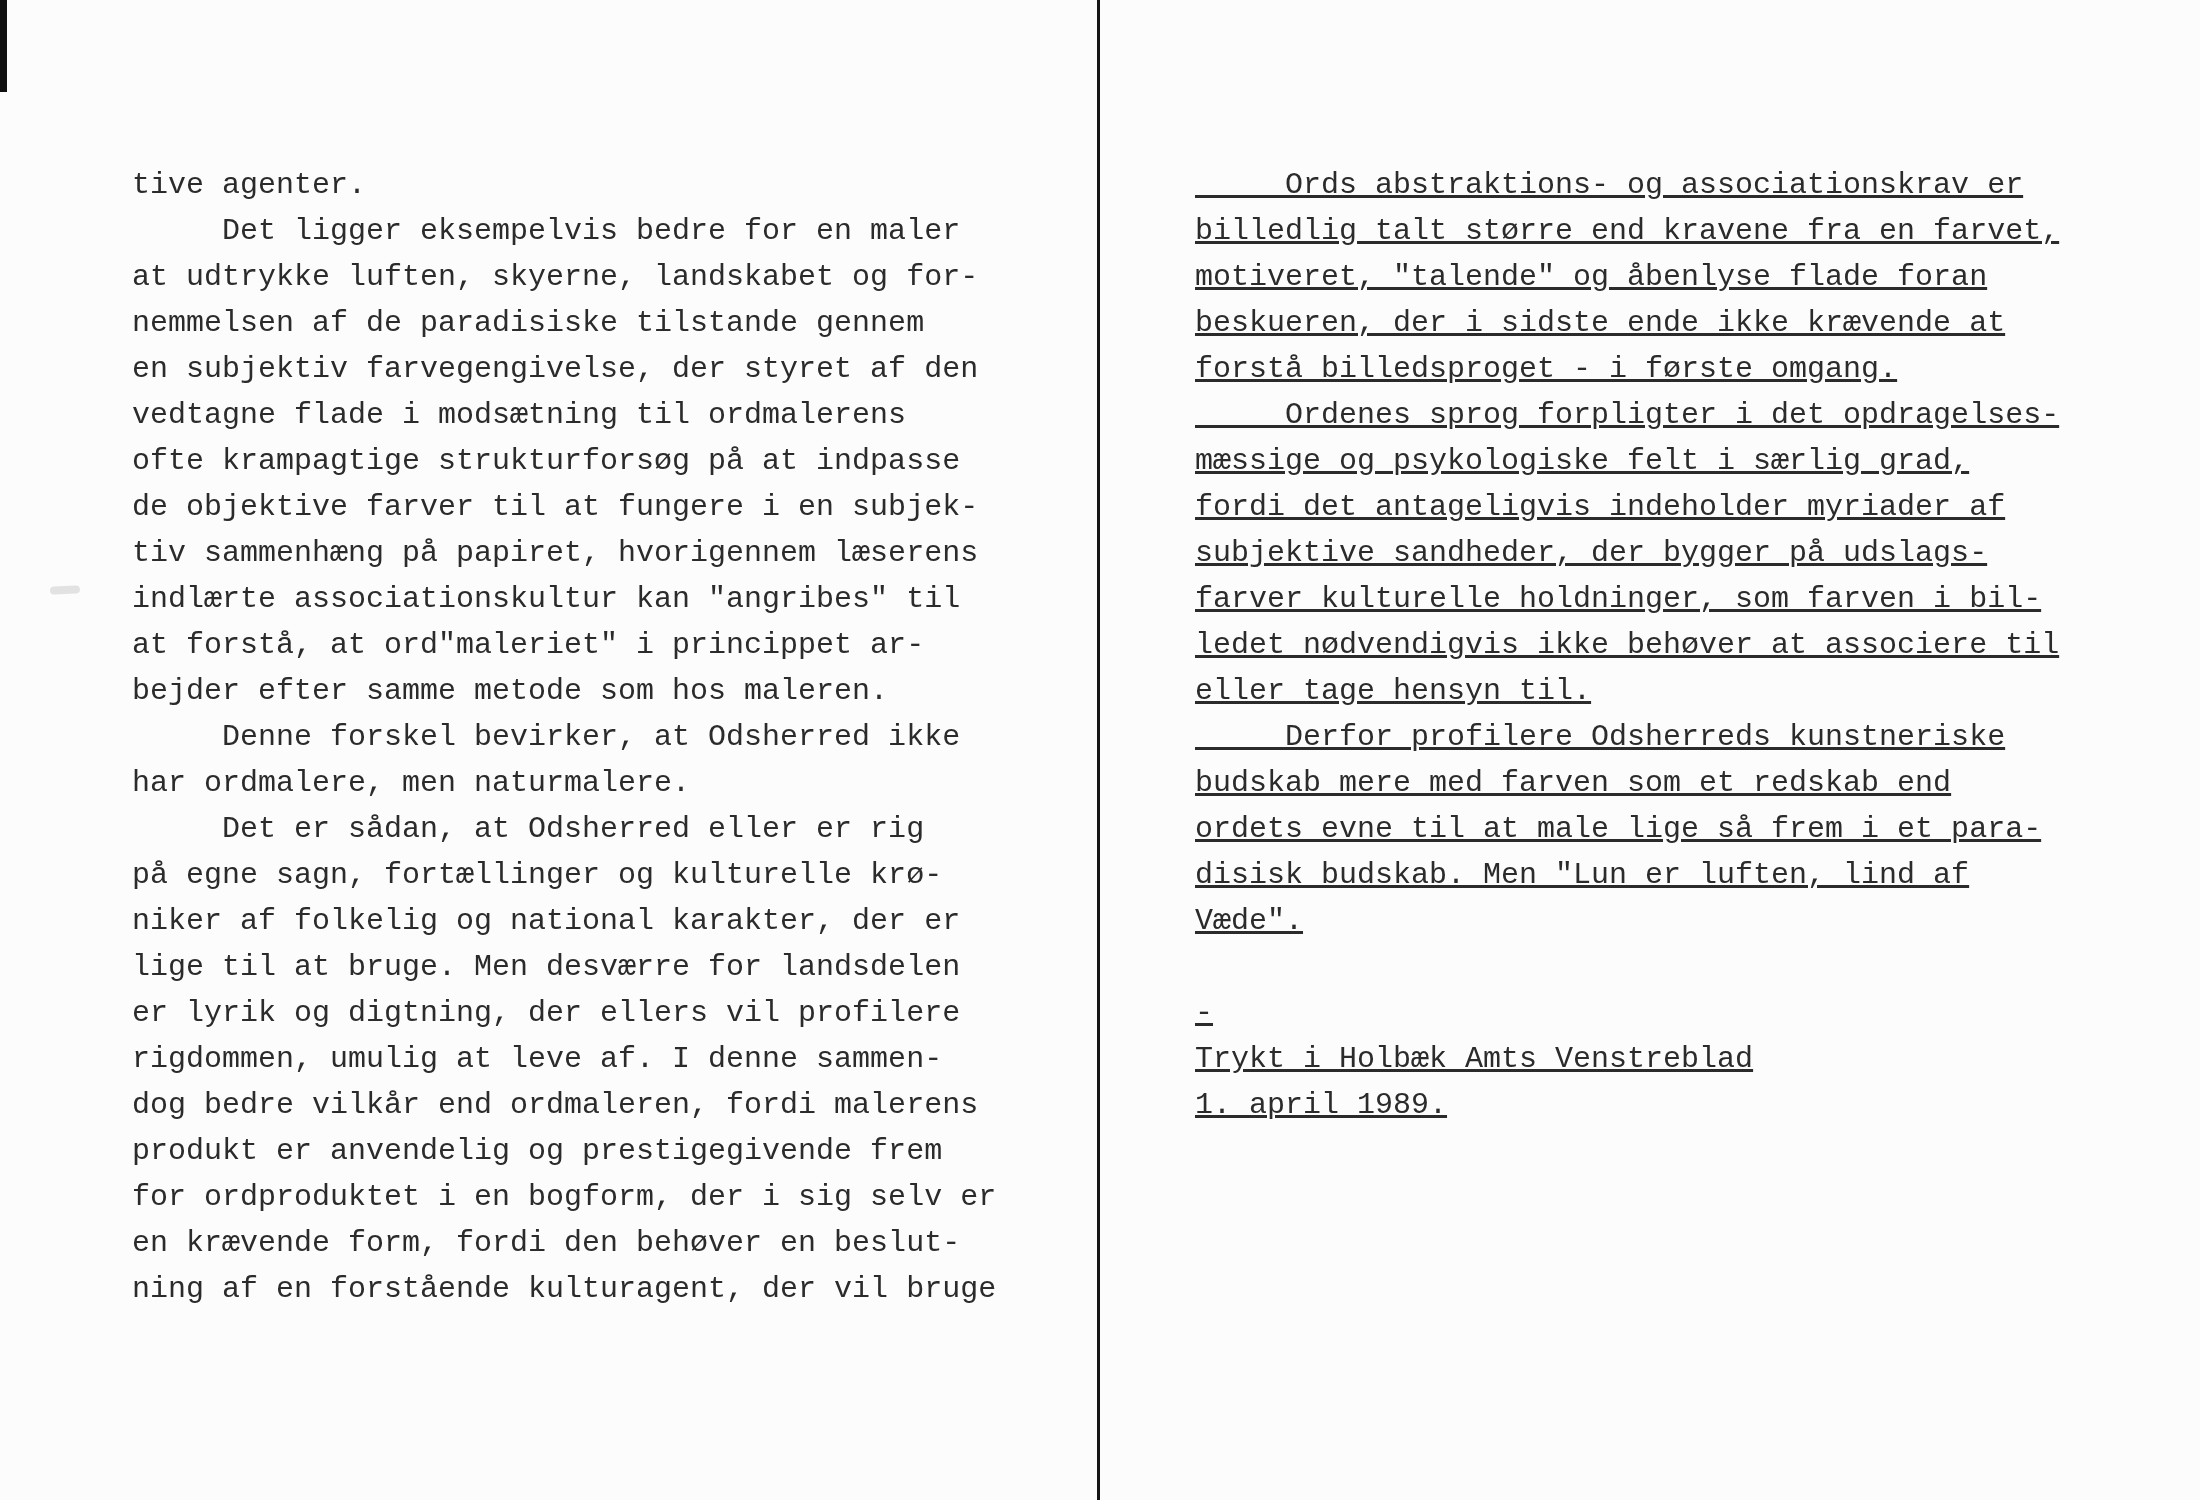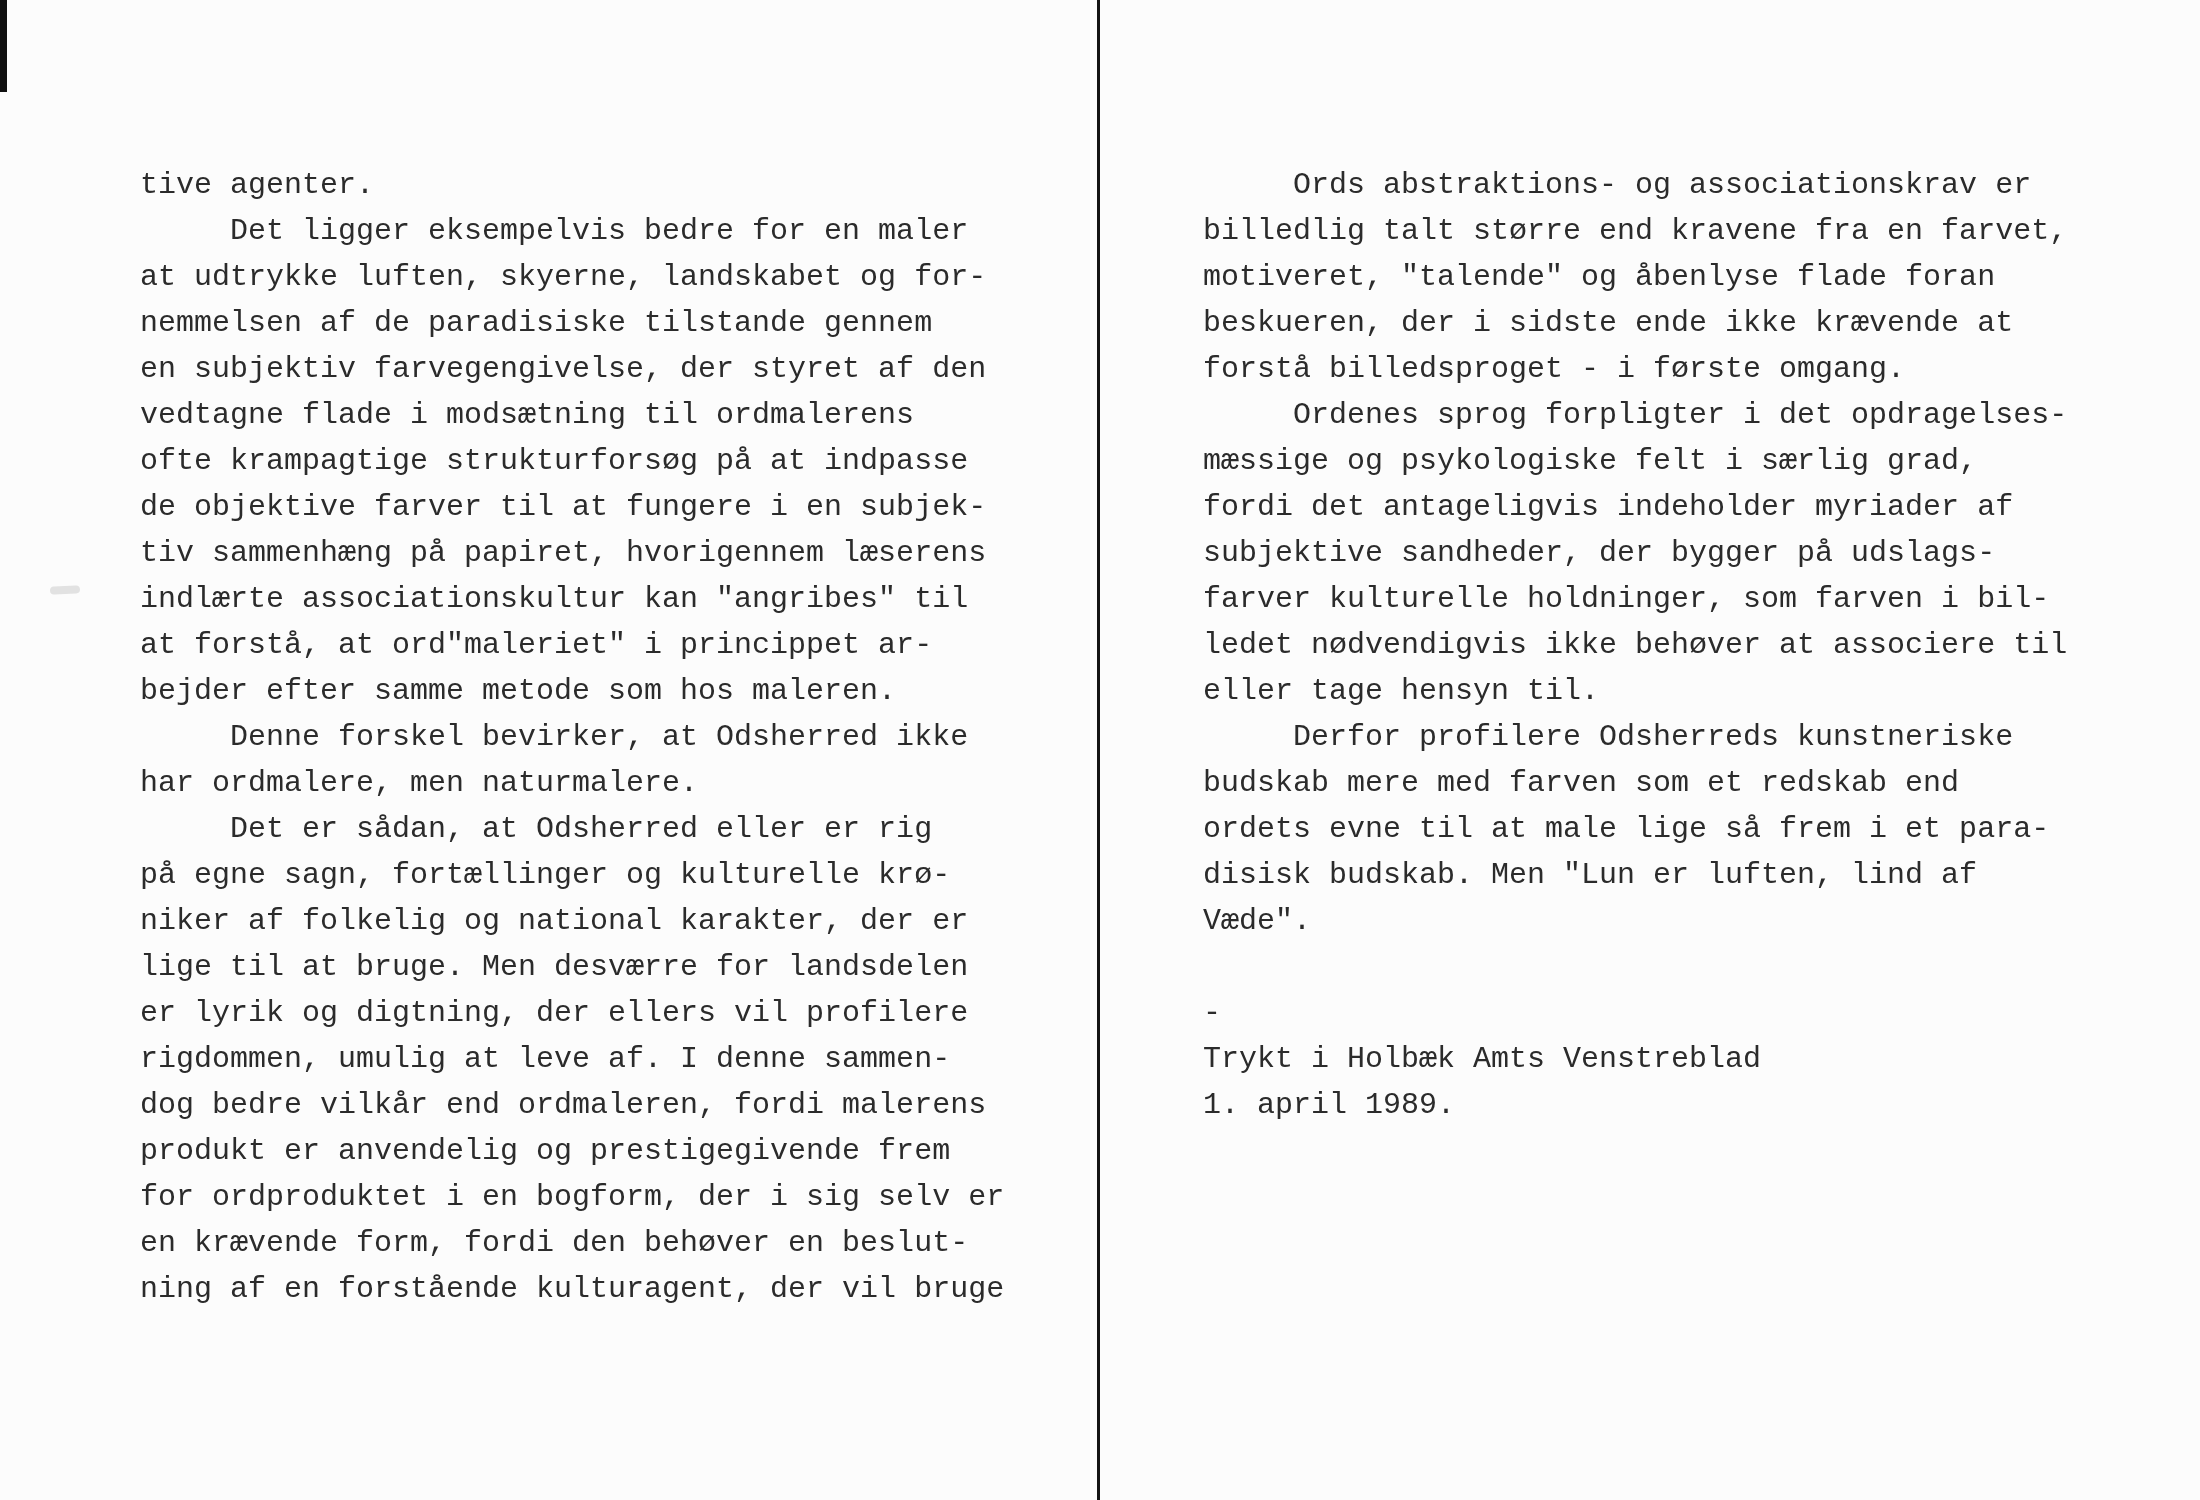--- a/index.html
+++ b/index.html
@@ -19,29 +19,28 @@
     width: 2200px;
     height: 1500px;
     background: var(--paper);
     overflow: hidden;
   }
   .textblock {
     position: absolute;
     color: var(--ink);
     font-size: 30px;
     letter-spacing: 0px;
-    margin-left: 8px;
   }
   .textblock .line {
     height: 46px;
     line-height: 46px;
     white-space: pre;
   }
   #left-text  { left: 132px;  top: 162px; width: 960px; }
-  #right-text { left: 1195px; top: 162px; width: 960px; }
+  #right-text { left: 1195px; top: 162px; width: 960px; text-decoration: underline; }
   .divider {
     position: absolute;
     left: 1097px;
     top: 0;
     width: 3px;
     height: 1500px;
     background: var(--divider);
   }
   .edge-artifact {
     position: absolute;

